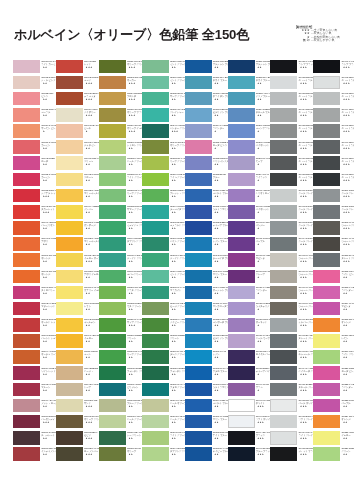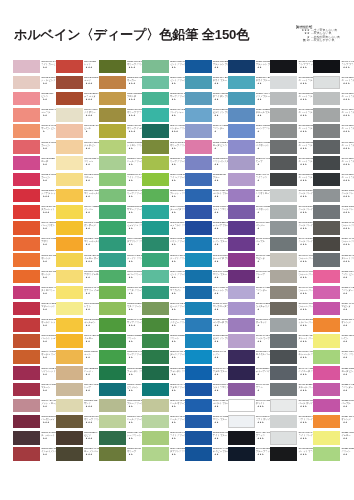--- a/index.html
+++ b/index.html
@@ -51,21 +51,21 @@
   .lab .n{display:block;letter-spacing:-0.1px;}
   .lab .j{display:block;letter-spacing:-0.1px;color:#3a3a3a;}
   .lab .s{display:block;letter-spacing:0.25px;color:#222;padding-left:1.5px;}
 </style>
 </head>
 <body>
 
 <div id="page">
 
   <div id="header">
-    <div id="title">ホルベイン〈ディープ〉色鉛筆 全150色</div>
+    <div id="title">ホルベイン〈オリーブ〉色鉛筆 全150色</div>
     <div id="legend">
       <span class="lg-row lg-head">[耐光性記号]</span>
       <span class="lg-row">
         <span class="lg-mark">★★★</span><span class="lg-txt">…全く変色しない色</span>
       </span>
       <span class="lg-row">
         <span class="lg-mark">★★</span><span class="lg-txt">…変色しない色</span>
       </span>
       <span class="lg-row">
         <span class="lg-mark">★</span><span class="lg-txt">…比較的変色しない色</span>

